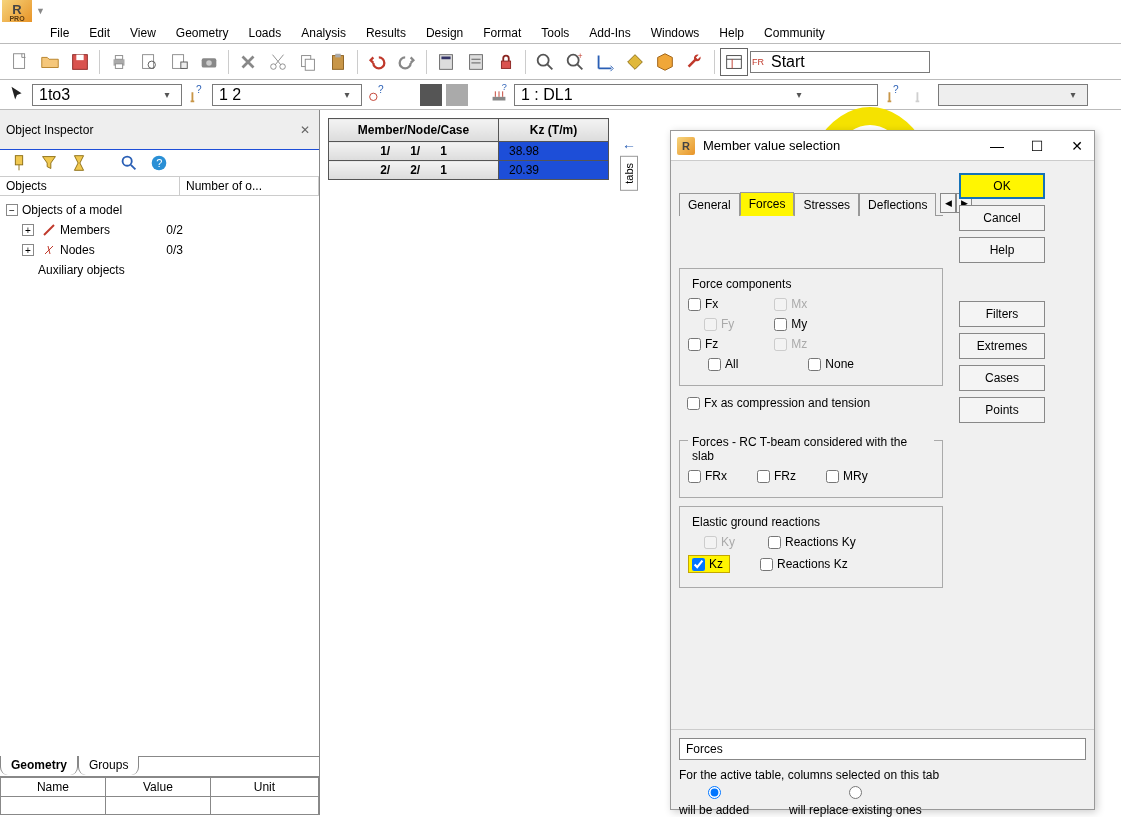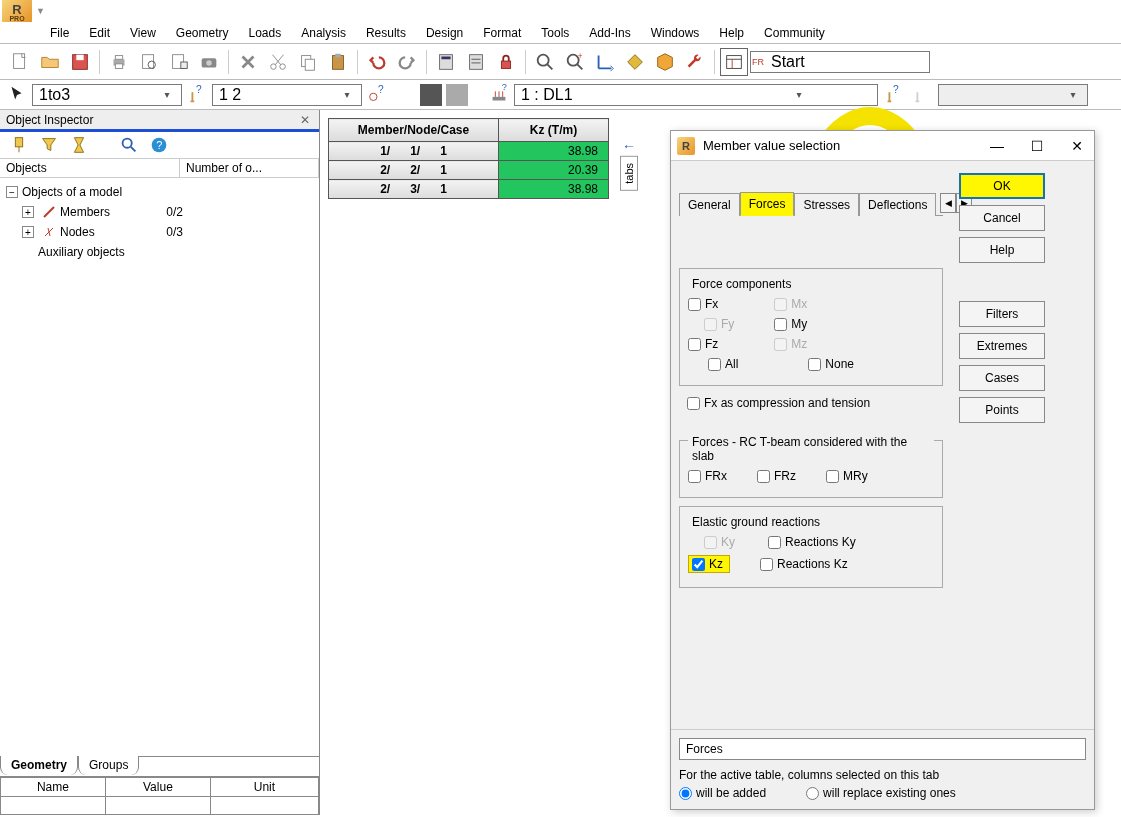--- a/index.html
+++ b/index.html
@@ -25,21 +25,21 @@
     .sel-combo-arrow { width: 16px; text-align: center; color: #555; font-size: 10px; cursor: pointer; }
     
     
     .filter-bar { height: 30px; display: flex; align-items: center; padding: 0 6px; gap: 4px; background: #fff; border-bottom: 1px solid #bbb; position: relative; }
     
     
     .main-area { display: flex; height: calc(100% - 112px); }
     
     
     .inspector-panel { width: 320px; border-right: 1px solid #888; display: flex; flex-direction: column; position: relative; }
-    .inspector-title-row { height: 22px; background: #eee; border-bottom: 3px solid #1d4ed8; display: flex; align-items: center; padding: 0 6px; font-weight: normal; font-size: 12px; }
+    .inspector-title-row { height: 40px; background: #eee; border-bottom: 1px solid #1d4ed8; display: flex; align-items: center; padding: 0 6px; font-weight: normal; font-size: 12px; }
     .inspector-close { margin-left: auto; width: 16px; height: 16px; color: #666; font-size: 12px; display: flex; align-items: center; justify-content: center; cursor: pointer; }
     .inspector-toolbar { height: 26px; display: flex; align-items: center; gap: 8px; padding: 2px 8px; }
     .inspector-headers { height: 20px; display: flex; border-top: 1px solid #ccc; border-bottom: 1px solid #ccc; }
     .insp-col-h { padding: 2px 6px; border-right: 1px solid #ccc; font-size: 12px; }
     .tree-area { flex: 1; padding: 4px 6px; font-size: 12px; overflow: auto; }
     .tree-row { display: flex; align-items: center; height: 20px; }
     .tree-exp { width: 12px; height: 12px; border: 1px solid #888; font-size: 10px; display: flex; align-items: center; justify-content: center; margin-right: 4px; cursor: pointer; }
     .tree-ico { width: 14px; height: 14px; margin: 0 4px; display: flex; align-items: center; justify-content: center; }
     .tree-count { margin-left: auto; margin-right: 130px; color: #000; }
     
@@ -48,21 +48,21 @@
     .btab.active { font-weight: bold; background: #fff; }
     
     .props-grid { border-top: 1px solid #888; }
     .props-grid th, .props-grid td { border: 1px solid #888; padding: 2px 6px; font-size: 12px; font-weight: normal; text-align: center; height: 18px; }
     .props-grid table { width: 100%; border-collapse: collapse; }
     
     
     .table-zone { flex: 1; position: relative; background: #fff; }
     .data-table { border-collapse: collapse; margin: 8px; }
     .data-table th { background: linear-gradient(#f3f3f3, #dcdcdc); border: 1px solid #555; padding: 4px 10px; font-weight: bold; font-size: 12px; }
-    .data-table td { border: 1px solid #555; padding: 2px 10px; text-align: right; font-size: 12px; background: #22c55e; height: 18px; }
+    .data-table td { border: 1px solid #555; padding: 2px 10px; font-size: 12px; background: #1d4ed8; height: 18px; }
     .data-table td.rh { background: linear-gradient(#f3f3f3, #dcdcdc); text-align: center; font-weight: bold; white-space: pre; }
     
     
     .kz-highlight { position: absolute; top: -4px; left: 470px; width: 165px; height: 238px; background: transparent; z-index: 0; pointer-events: none; }
     .kz-highlight svg { position: absolute; }
     
     
     .side-tab { position: absolute; top: 156px; left: 620px; writing-mode: vertical-lr; transform: rotate(180deg); padding: 6px 2px; font-size: 11px; background: #fff; border: 1px solid #999; cursor: pointer; z-index: 3; }
     .side-tab-arrow { position: absolute; top: 136px; left: 622px; font-size: 14px; color: #2a5fb5; z-index: 3; }
     
@@ -91,21 +91,21 @@
     .chk input { width: 13px; height: 13px; }
     .chk.dim { color: #aaa; padding-left: 16px; }
     .chk.hl { background: #fff601; padding: 1px 3px; border: 1px solid #c4a700; }
     
     .dlg-btn { width: 86px; height: 26px; border: 1px solid #888; background: #f4f4f4; font-size: 12px; cursor: pointer; }
     .dlg-btn.primary { background: #fff601; border: 2px solid #1572b8; }
     
     .dlg-footer { border-top: 1px solid #ccc; padding: 8px; position: absolute; bottom: 0; left: 0; right: 0; height: 80px; background: #f0f0f0; }
     .dlg-footer-input { width: 100%; height: 22px; border: 1px solid #888; padding: 2px 6px; font-size: 12px; margin-bottom: 8px; background: #fff; }
     .radio-row { display: flex; gap: 40px; align-items: center; }
-    .radio { display: flex; align-items: center; gap: 4px; font-size: 12px; }
+    .radio { display: flex; align-items: center; gap: 4px; font-size: 12px; flex-direction: column; }
     .radio input { width: 13px; height: 13px; }
     .footer-hint { font-size: 12px; margin-bottom: 4px; }
     
     
     .ico { width: 22px; height: 22px; display: inline-flex; align-items: center; justify-content: center; }
     .ico svg { width: 22px; height: 22px; }
     
     table.props-grid-t { border-collapse: collapse; width: 100%; }
   </style>
 </head>
@@ -509,24 +509,20 @@
         <th style="width:110px">Kz (T/m)</th>
       </tr>
       <tr>
             <td class="rh">1/      1/      1</td>
             <td>38.98</td>
           </tr>
       <tr>
             <td class="rh">2/      2/      1</td>
             <td>20.39</td>
           </tr>
-      <tr>
-            <td class="rh">2/      3/      1</td>
-            <td>38.98</td>
-          </tr>
     </tbody>
       </table>
   </div>
 </div>
 
 <div class="side-tab-arrow">←</div>
 <div class="side-tab">tabs</div>
 
 <div class="dialog">
   <div class="dialog-title">

